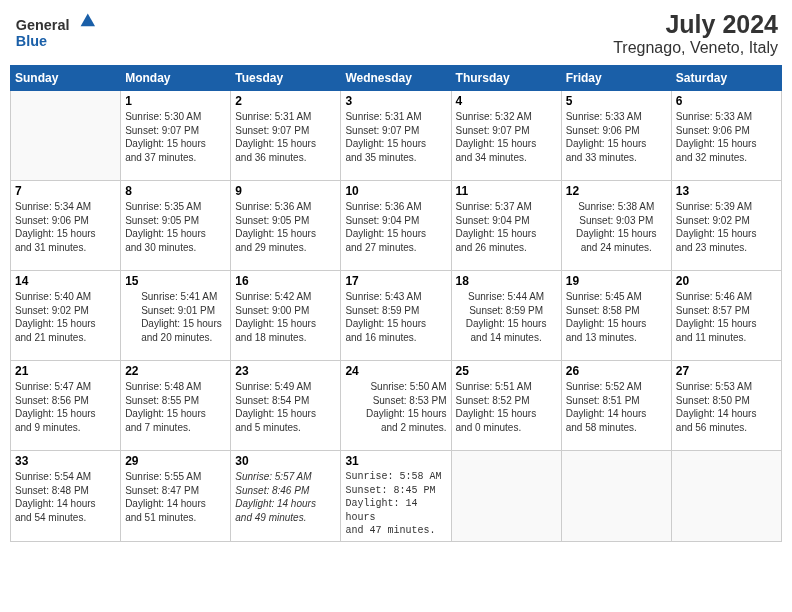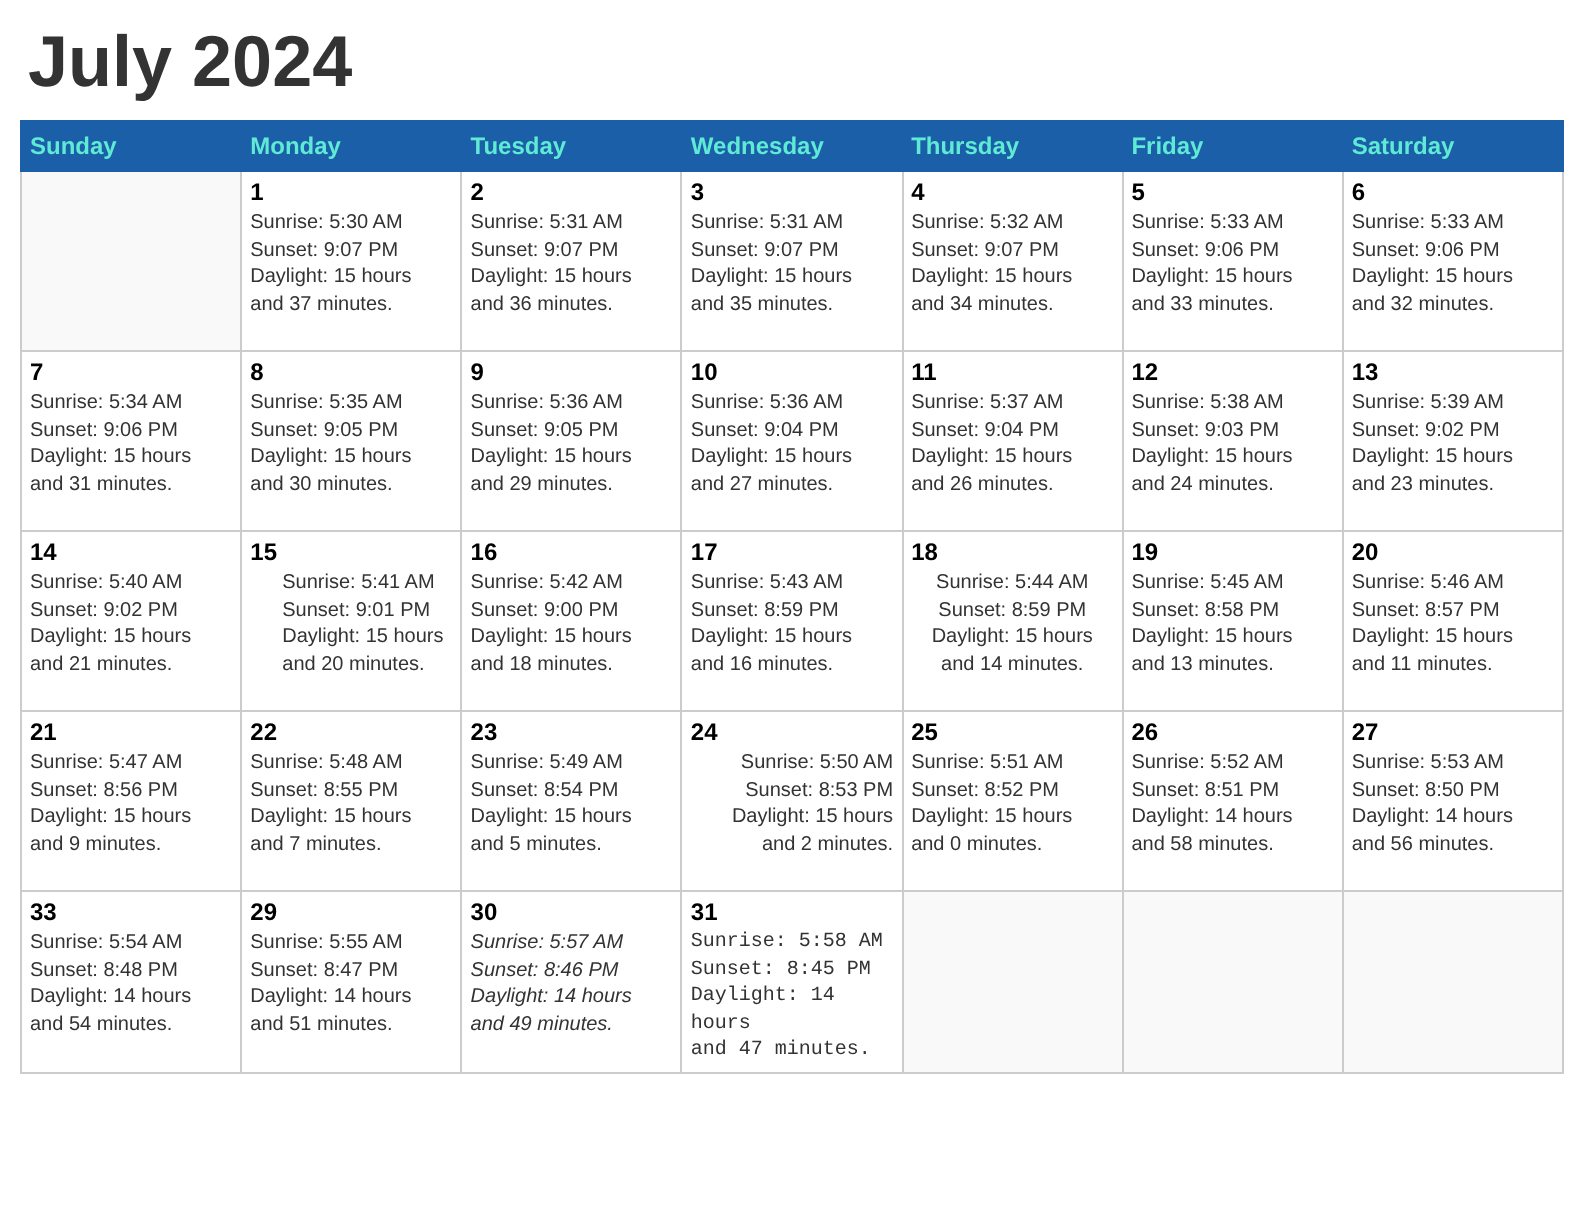--- a/index.html
+++ b/index.html
@@ -23,36 +23,36 @@
       align-items: flex-start;
     }
     .logo svg {
       width: 90px;
       height: 45px;
     }
     .title-area {
       text-align: right;
     }
     .month-title {
-      font-size: 36px;
+      font-size: 25px;
       font-weight: bold;
       color: #333;
     }
     .location-title {
       font-size: 16px;
       color: #333;
     }
     .calendar {
       width: 100%;
       border-collapse: collapse;
       font-size: 11px;
     }
     .calendar th {
       background-color: #1a5fa8;
-      color: #5eead4;
+      color: #ffffff;
       padding: 5px 4px;
       text-align: left;
       font-size: 12px;
       font-weight: bold;
       border: 1px solid #1a5fa8;
     }
     .calendar td {
       border: 1px solid #ccc;
       vertical-align: top;
       padding: 3px 4px;
@@ -72,22 +72,30 @@
       line-height: 1.35;
     }
     .empty-cell {
       background: #f9f9f9;
     }
   </style>
 </head>
 <body>
 
 <div class="header">
+  <div class="logo">
+    <svg viewBox="0 0 100 50" xmlns="http://www.w3.org/2000/svg">
+      <text x="2" y="22" font-family="Arial" font-size="16" font-weight="bold" fill="#333">General</text>
+      <polygon points="82,4 90,18 74,18" fill="#1a5fa8"></polygon>
+      <text x="2" y="40" font-family="Arial" font-size="16" font-weight="bold" fill="#1a5fa8">Blue</text>
+    </svg>
+  </div>
   <div class="title-area">
     <div class="month-title">July 2024</div>
+    <div class="location-title">Tregnago, Veneto, Italy</div>
   </div>
 </div>
 
 <table class="calendar">
   <thead>
     <tr>
     <th>Sunday</th>
         <th>Monday</th>
         <th>Tuesday</th>
         <th>Wednesday</th>
@@ -173,21 +181,21 @@
         </td>
         <td>
           <span class="day-number">11</span>
           <div class="day-info" style="white-space: pre-line;">Sunrise: 5:37 AM
 Sunset: 9:04 PM
 Daylight: 15 hours
 and 26 minutes.</div>
         </td>
         <td>
           <span class="day-number">12</span>
-          <div class="day-info" style="white-space: pre-line;">Sunrise: 5:38 AM
+          <div class="day-info" style="white-space: pre-line; text-align: center;">Sunrise: 5:38 AM
 Sunset: 9:03 PM
 Daylight: 15 hours
 and 24 minutes.</div>
         </td>
         <td>
           <span class="day-number">13</span>
           <div class="day-info" style="white-space: pre-line;">Sunrise: 5:39 AM
 Sunset: 9:02 PM
 Daylight: 15 hours
 and 23 minutes.</div>

